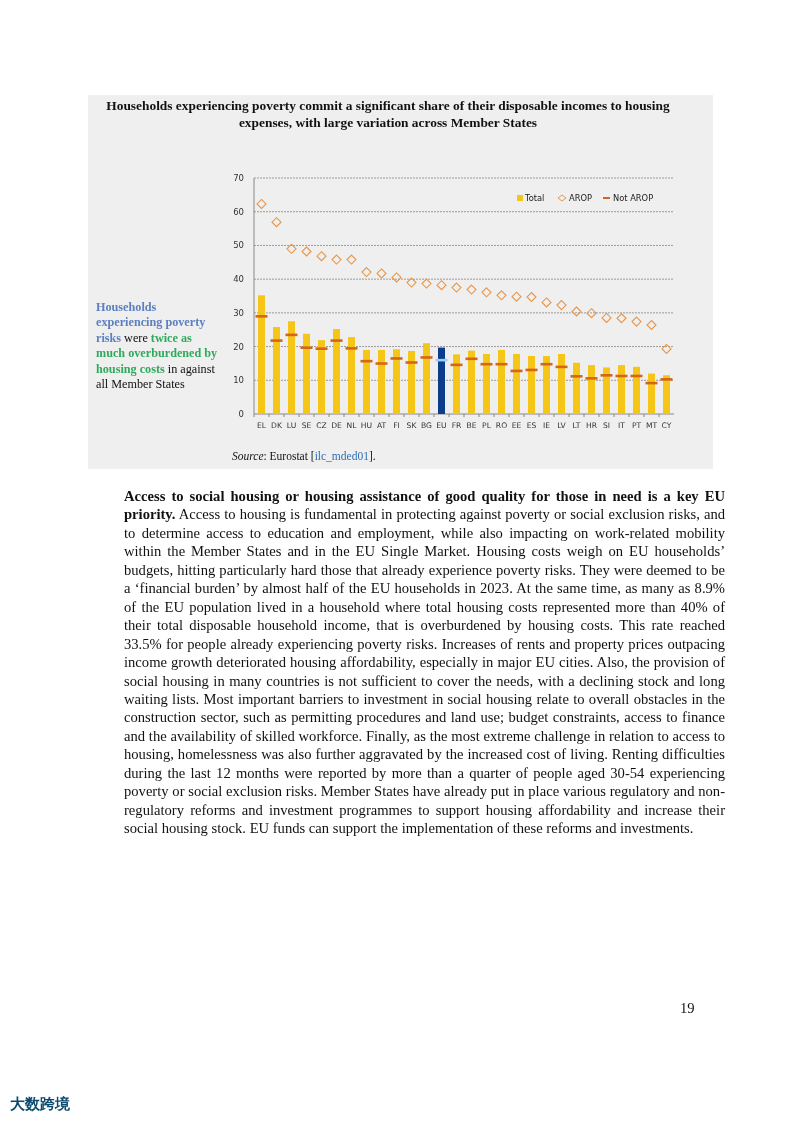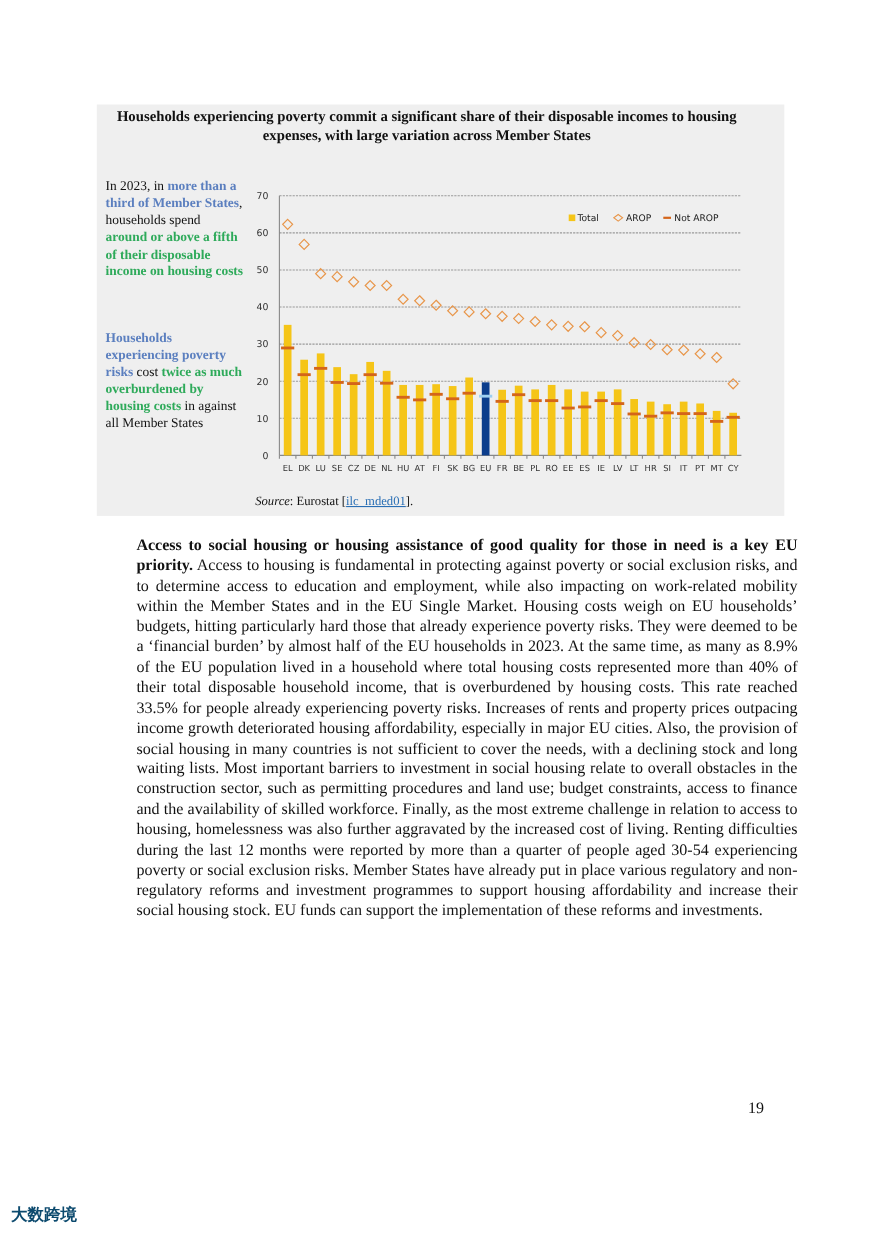--- a/index.html
+++ b/index.html
@@ -4,37 +4,34 @@
 <style>
   html,body{margin:0;padding:0;background:#fff;}
   body{width:793px;height:1121px;position:relative;font-family:"Liberation Serif","DejaVu Serif",serif;color:#111;}
   .figure-box{position:absolute;left:88px;top:95px;width:600px;height:374px;background:#efefef;padding-left:25px;}
   .fig-title{position:absolute;left:0;top:2px;width:600px;text-align:center;font-weight:bold;font-size:13.4px;line-height:17px;}
   .fig-subtitle{position:absolute;left:192px;top:44px;font-size:12.2px;}
   .side-text{position:absolute;left:8px;width:125px;font-size:12.2px;line-height:15.4px;}
   .blue{color:#5b7fbf;font-weight:bold;}
   .green{color:#2eaa5a;font-weight:bold;}
   .source{position:absolute;left:144px;top:355px;font-size:11.5px;}
-  .source a{color:#2a6fb5;text-decoration:underline;}
+  .source a{color:#2a6fb5;}
   svg text{font-family:"DejaVu Sans","Liberation Sans",sans-serif;}
   .body-text{position:absolute;left:96px;top:487px;width:601px;font-size:14.6px;line-height:18.45px;text-align:justify;margin-left:28px;}
   .page-num{position:absolute;left:680px;top:1000px;font-size:14.6px;}
   .watermark{position:absolute;left:10px;top:1095px;font-family:"DejaVu Sans",sans-serif;font-size:15px;color:#0c4a6e;font-weight:bold;}
 </style>
 </head>
 <body>
 
 <div class="figure-box">
   <div class="fig-title">Households experiencing poverty commit a significant share of their disposable incomes to housing expenses, with large variation across Member States</div>
 
-  <div class="side-text" style="top:67px;">
-    <span>In 2023, in </span><span class="blue">more than a third of Member States</span><span>, households spend </span><span class="green">around or above a fifth of their disposable income on housing costs</span>
-  </div>
   <div class="side-text" style="top:205px;">
-    <span class="blue">Households experiencing poverty risks</span><span> cost </span><span class="green">twice as much overburdened by housing costs</span><span> in against all Member States</span>
+    <span class="blue">Households experiencing poverty risks</span><span> were </span><span class="green">twice as much overburdened by housing costs</span><span> in against all Member States</span>
   </div>
 
   <svg id="chart" width="600" height="374" style="position:absolute;left:0;top:0;">
       <text x="156" y="322" font-size="8.5" text-anchor="end" fill="#333">0</text>
       <line x1="166" x2="586" y1="285.2857142857143" y2="285.2857142857143" stroke="#9a9a9a" stroke-dasharray="2,1" stroke-width="1"></line>
       <text x="156" y="288.2857142857143" font-size="8.5" text-anchor="end" fill="#333">10</text>
       <line x1="166" x2="586" y1="251.57142857142856" y2="251.57142857142856" stroke="#9a9a9a" stroke-dasharray="2,1" stroke-width="1"></line>
       <text x="156" y="254.57142857142856" font-size="8.5" text-anchor="end" fill="#333">20</text>
       <line x1="166" x2="586" y1="217.85714285714286" y2="217.85714285714286" stroke="#9a9a9a" stroke-dasharray="2,1" stroke-width="1"></line>
       <text x="156" y="220.85714285714286" font-size="8.5" text-anchor="end" fill="#333">30</text>

